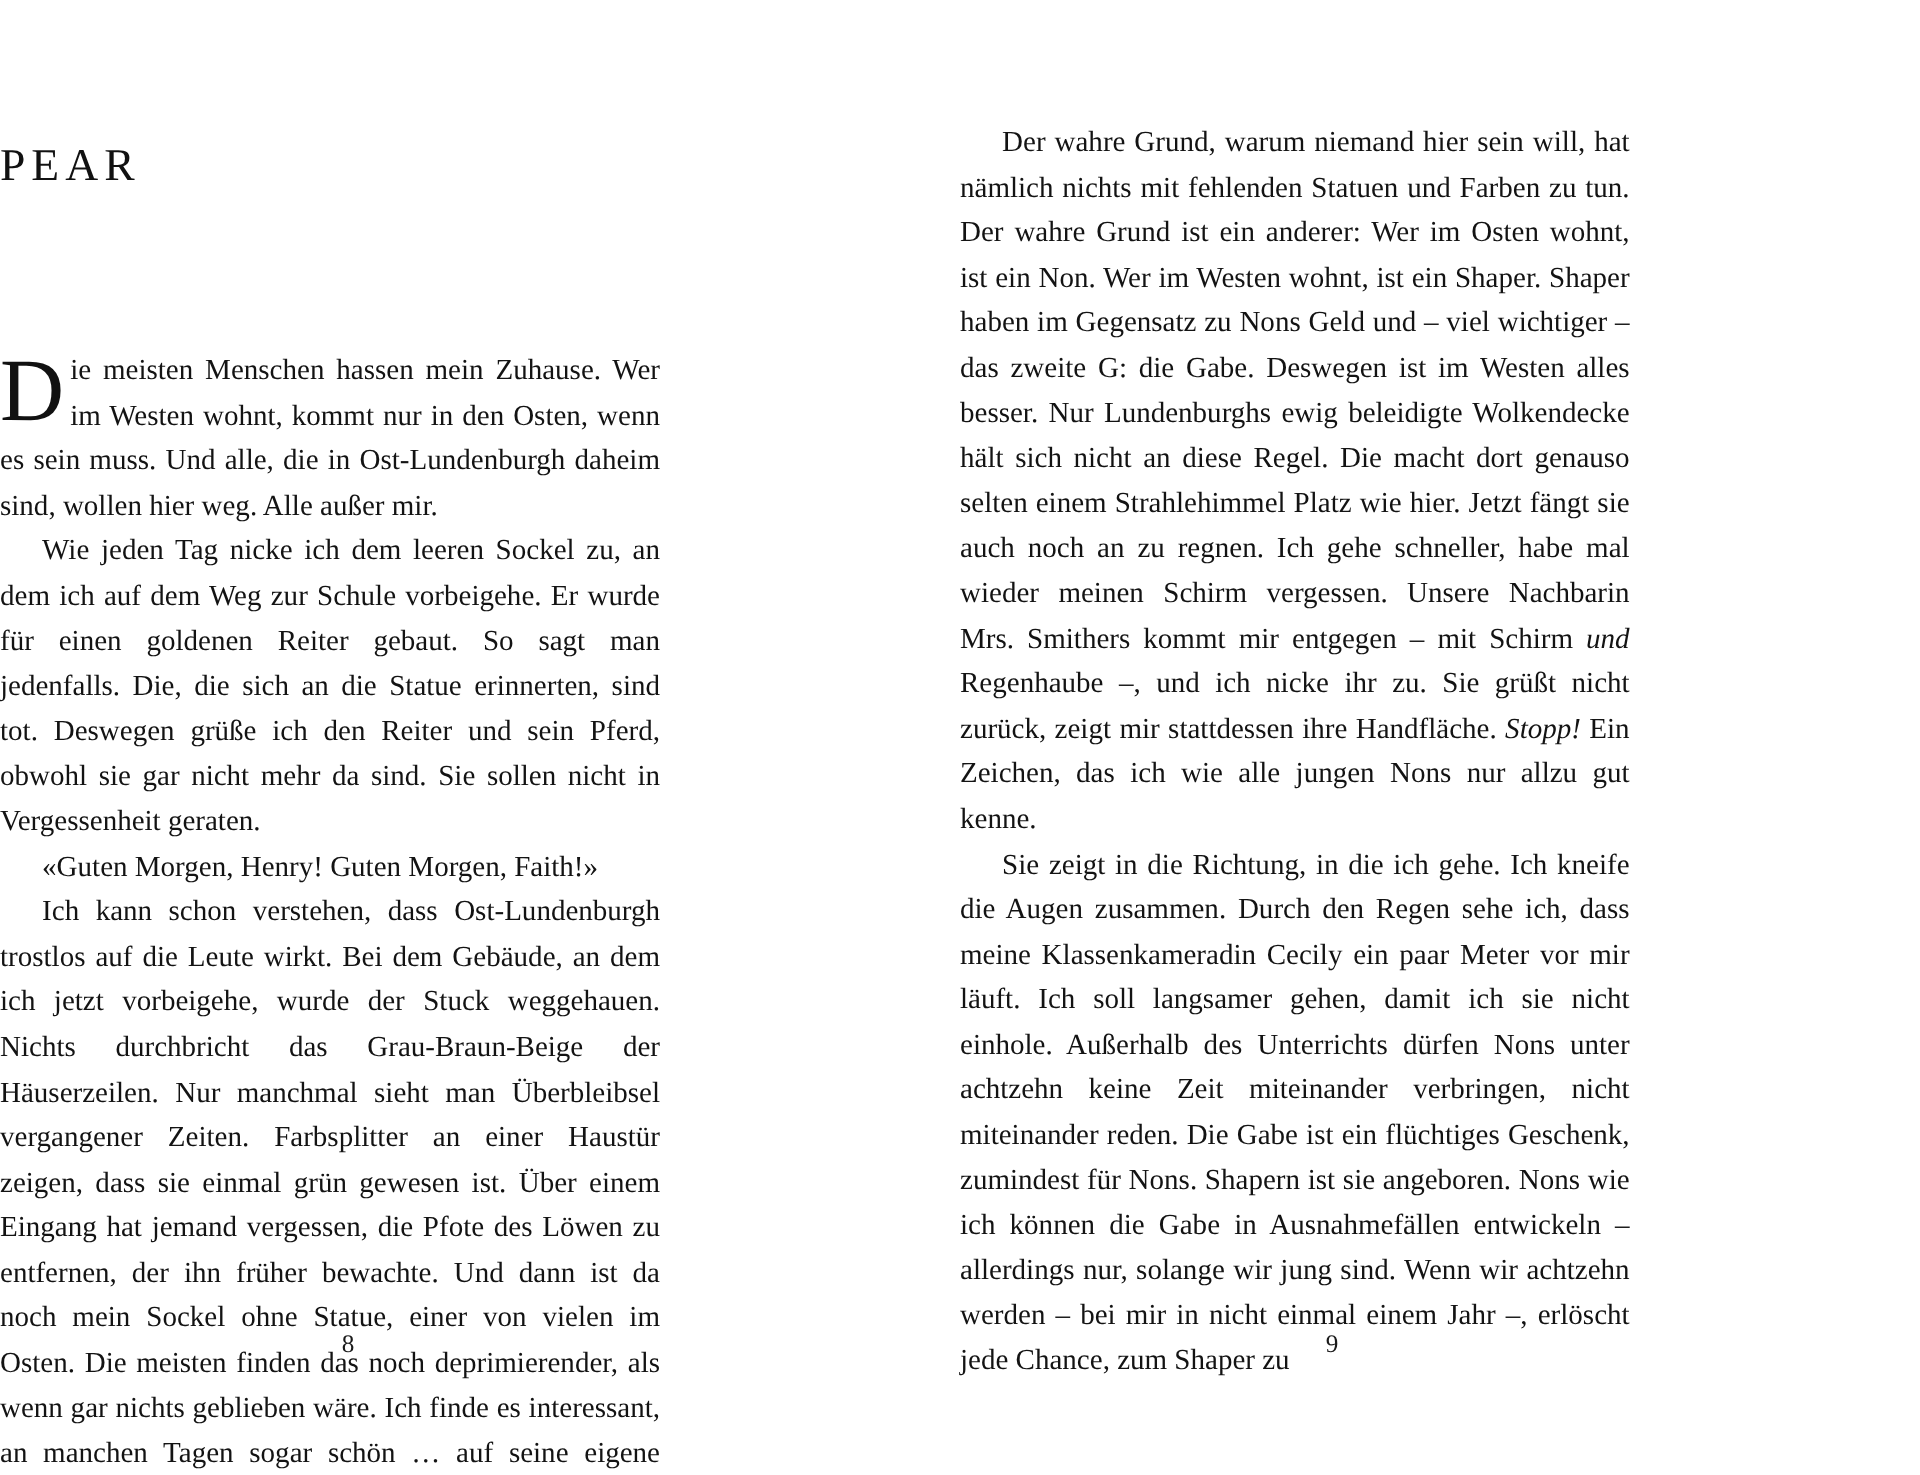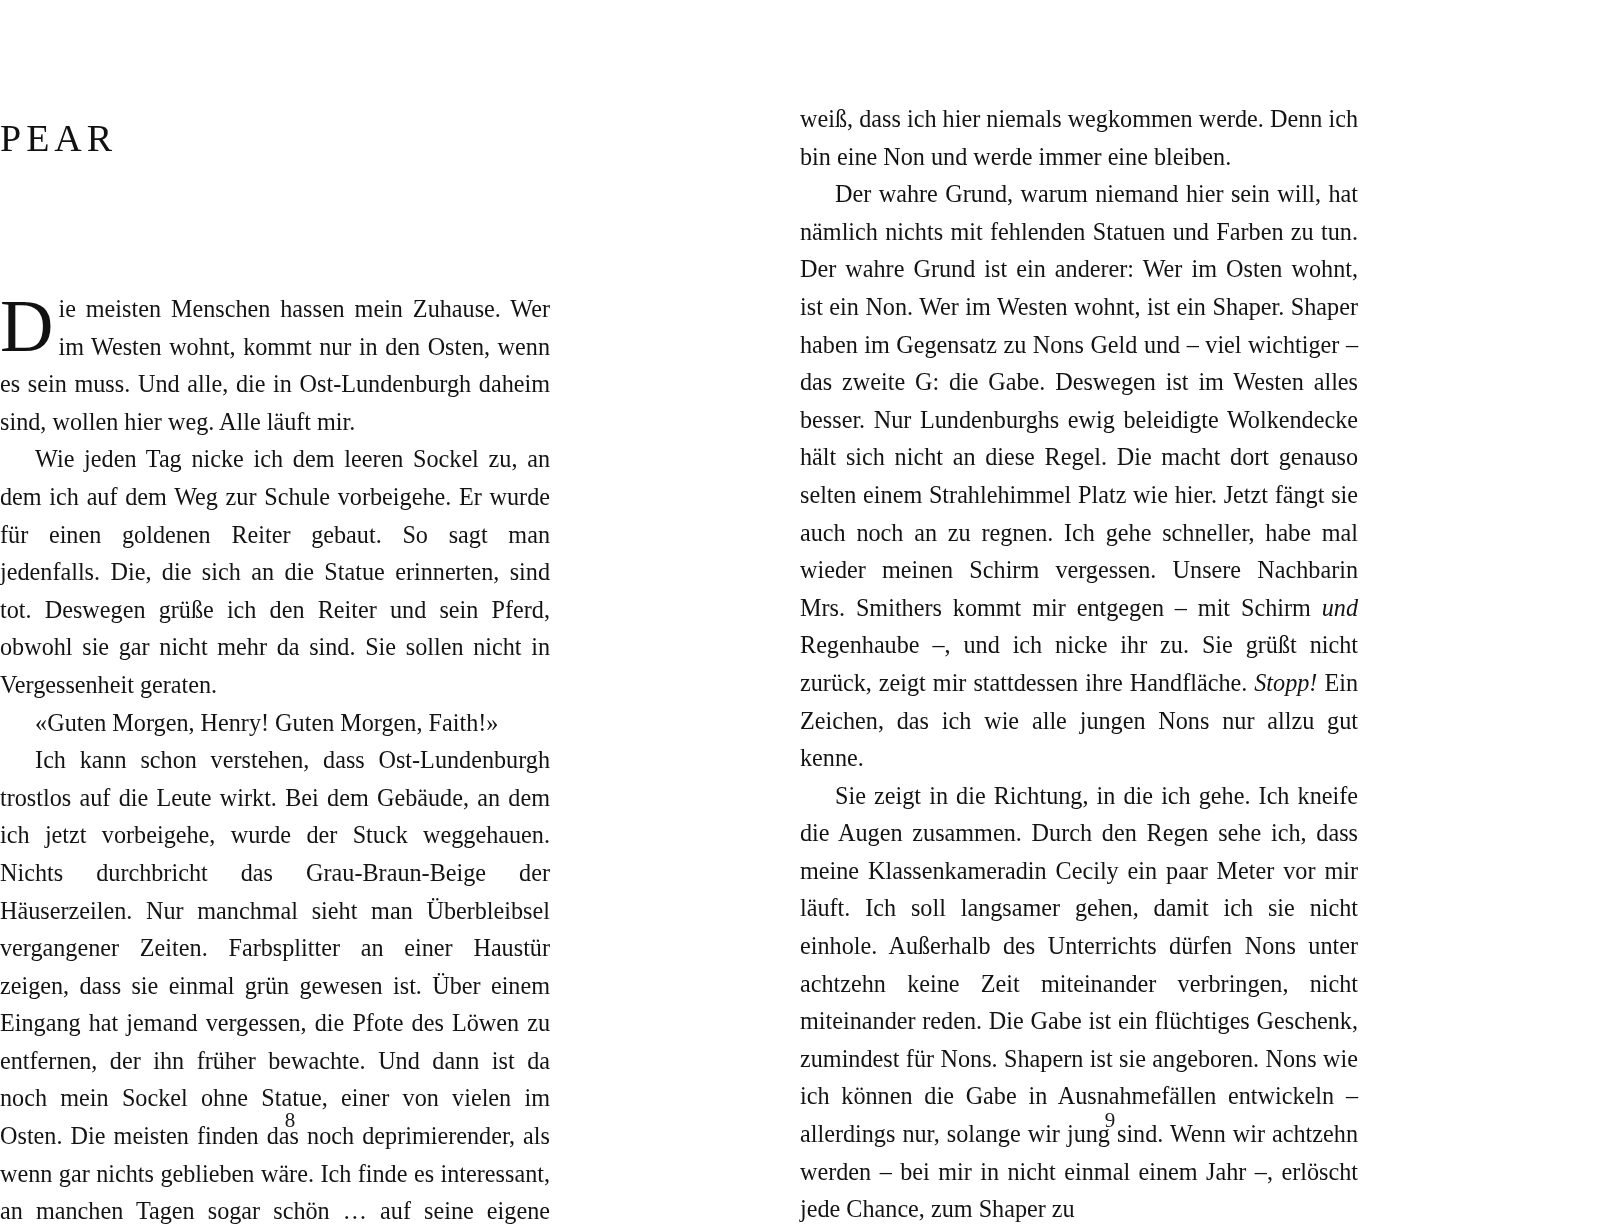--- a/index.html
+++ b/index.html
@@ -91,38 +91,37 @@
 <body>
 
 <div class="page-spread">
 
   <div class="page page-left">
 
     <h1 class="chapter-title">PEAR</h1>
 
     <div class="body-text">
 
-      <p class="dropcap-para"><span class="dropcap">D</span><span>ie meisten Menschen hassen mein Zuhause. Wer im Westen wohnt, kommt nur in den Osten, wenn es sein muss. Und alle, die in Ost-Lundenburgh daheim sind, wol­len hier weg. Alle läuft mir.</span></p>
+      <p class="dropcap-para"><span class="dropcap">D</span><span>ie meisten Menschen hassen mein Zuhause. Wer im Westen wohnt, kommt nur in den Osten, wenn es sein muss. Und alle, die in Ost-Lundenburgh daheim sind, wol­len hier weg. Alle außer mir.</span></p>
 
       <p><span>Wie jeden Tag nicke ich dem leeren Sockel zu, an dem ich auf dem Weg zur Schule vorbeigehe. Er wurde für einen goldenen Reiter gebaut. So sagt man jedenfalls. Die, die sich an die Statue erinnerten, sind tot. Deswegen grüße ich den Reiter und sein Pferd, obwohl sie gar nicht mehr da sind. Sie sollen nicht in Vergessenheit geraten.</span></p>
 
       <p><span>«Guten Morgen, Henry! Guten Morgen, Faith!»</span></p>
 
       <p><span>Ich kann schon verstehen, dass Ost-Lundenburgh trostlos auf die Leute wirkt. Bei dem Gebäude, an dem ich jetzt vorbeigehe, wurde der Stuck weggehauen. Nichts durchbricht das Grau-Braun-Beige der Häuserzeilen. Nur manchmal sieht man Überbleibsel vergangener Zeiten. Farbsplitter an einer Haustür zeigen, dass sie einmal grün gewesen ist. Über einem Eingang hat jemand vergessen, die Pfote des Löwen zu entfernen, der ihn früher bewachte. Und dann ist da noch mein Sockel ohne Statue, einer von vielen im Osten. Die meisten finden das noch deprimieren­der, als wenn gar nichts geblieben wäre. Ich finde es inte­ressant, an manchen Tagen sogar schön … auf seine eigene Weise. Mir bleibt aber auch nichts anderes übrig. Weil ich</span></p>
 
     </div>
 
     <div class="folio">8</div>
   </div>
 
   <div class="page page-right">
 
     <div class="body-text">
 
-      <p class="no-indent"><span>weiß, dass ich hier niemals wegkommen werde. Denn ich bin eine Non und werde immer eine bleiben.</span></p>
 
       <p><span>Der wahre Grund, warum niemand hier sein will, hat nämlich nichts mit fehlenden Statuen und Farben zu tun. Der wahre Grund ist ein anderer: Wer im Osten wohnt, ist ein Non. Wer im Westen wohnt, ist ein Shaper. Shaper ha­ben im Gegensatz zu Nons Geld und – viel wichtiger – das zweite G: die Gabe. Deswegen ist im Westen alles besser. Nur Lundenburghs ewig beleidigte Wolkendecke hält sich nicht an diese Regel. Die macht dort genauso selten einem Strahlehimmel Platz wie hier. Jetzt fängt sie auch noch an zu regnen. Ich gehe schneller, habe mal wieder mei­nen Schirm vergessen. Unsere Nachbarin Mrs. Smithers kommt mir entgegen – mit Schirm </span><em>und</em><span> Regenhaube –, und ich nicke ihr zu. Sie grüßt nicht zurück, zeigt mir stattdes­sen ihre Handfläche. </span><em>Stopp!</em><span> Ein Zeichen, das ich wie alle jungen Nons nur allzu gut kenne.</span></p>
 
 
       <p><span>Sie zeigt in die Richtung, in die ich gehe. Ich kneife die Augen zusammen. Durch den Regen sehe ich, dass meine Klassenkameradin Cecily ein paar Meter vor mir läuft. Ich soll langsamer gehen, damit ich sie nicht einhole. Außer­halb des Unterrichts dürfen Nons unter achtzehn keine Zeit miteinander verbringen, nicht miteinander reden. Die Gabe ist ein flüchtiges Geschenk, zumindest für Nons. Shapern ist sie angeboren. Nons wie ich können die Gabe in Ausnahmefällen entwickeln – allerdings nur, solange wir jung sind. Wenn wir achtzehn werden – bei mir in nicht einmal einem Jahr –, erlöscht jede Chance, zum Shaper zu</span></p>
 
     </div>
 
     <div class="folio">9</div>
   </div>

